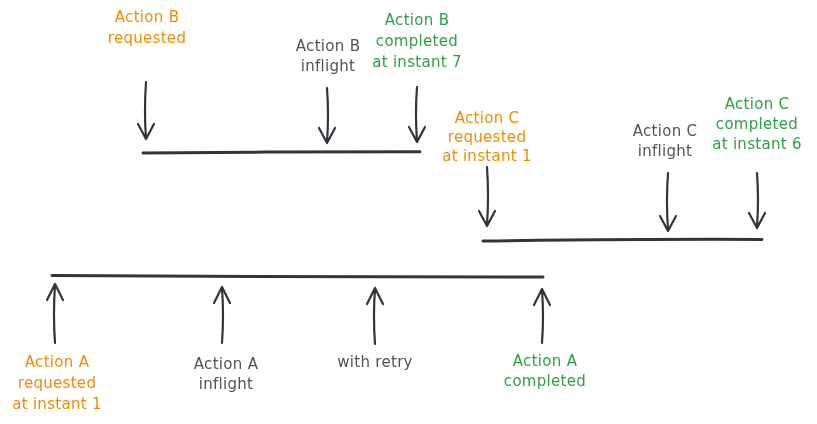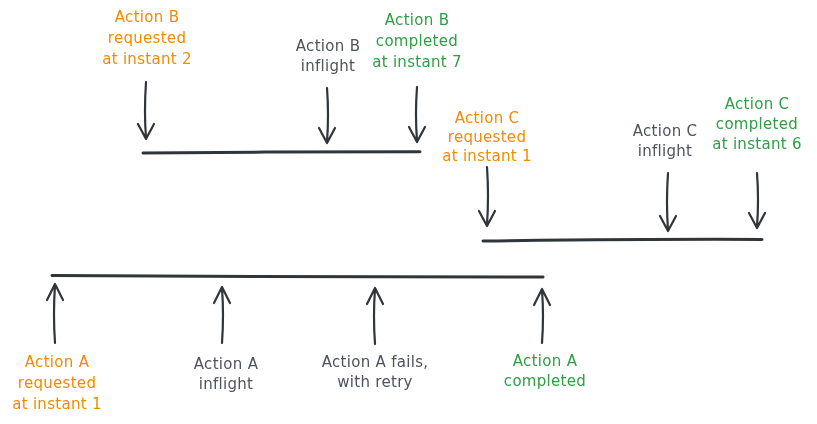--- a/index.html
+++ b/index.html
@@ -73,21 +73,20 @@
 
     <path class="arrow" d="M55,343 Q53,314 55,285 M47,300 L55,284 L63,300"></path>
     <path class="arrow" d="M222,343 Q224,315 222,288 M214,303 L222,287 L230,303"></path>
     <path class="arrow" d="M375,344 Q373,316 375,289 M367,304 L375,288 L383,304"></path>
     <path class="arrow" d="M542,343 Q544,316 542,290 M534,305 L542,289 L550,305"></path>
   </svg>
 
   <div class="label requested" id="lb-b-req">
     <div>Action B</div>
     <div>requested</div>
-    <div>at instant 2</div>
   </div>
   <div class="label inflight" id="lb-b-inf">
     <div>Action B</div>
     <div>inflight</div>
   </div>
   <div class="label completed" id="lb-b-comp">
     <div>Action B</div>
     <div>completed</div>
     <div>at instant 7</div>
   </div>
@@ -110,21 +109,20 @@
   <div class="label requested" id="lb-a-req">
     <div>Action A</div>
     <div>requested</div>
     <div>at instant 1</div>
   </div>
   <div class="label inflight" id="lb-a-inf">
     <div>Action A</div>
     <div>inflight</div>
   </div>
   <div class="label inflight" id="lb-a-fail">
-    <div>Action A fails,</div>
     <div>with retry</div>
   </div>
   <div class="label completed" id="lb-a-comp">
     <div>Action A</div>
     <div>completed</div>
   </div>
 
 </div>
 
 </body></html>

